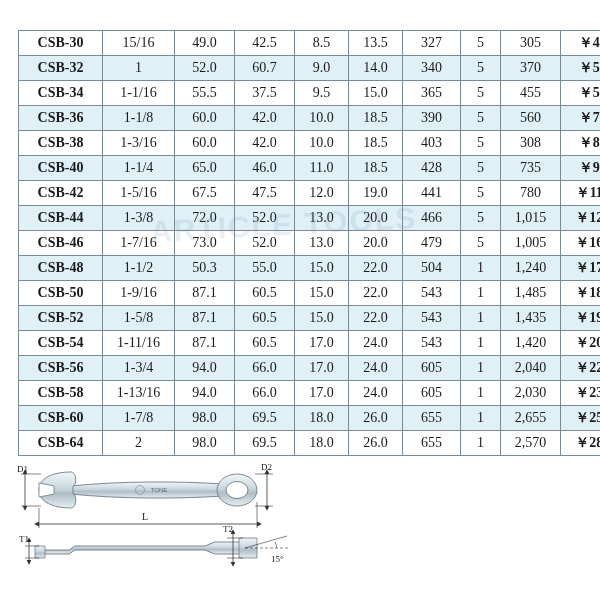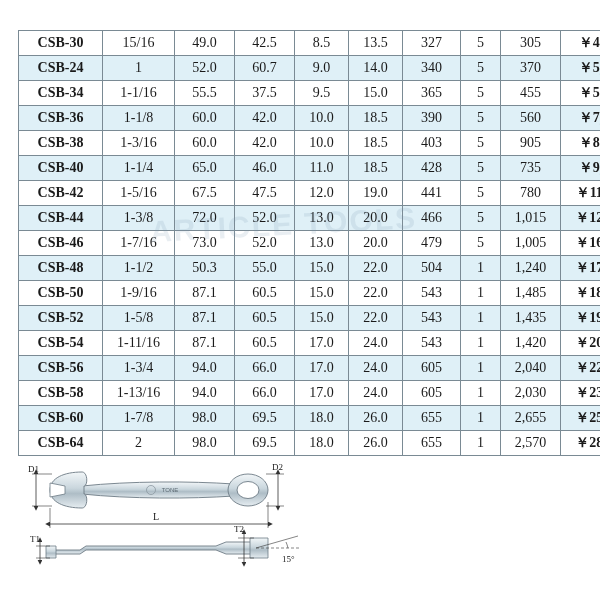--- a/index.html
+++ b/index.html
@@ -89,21 +89,21 @@
     color: rgba(120,150,175,0.16);
     letter-spacing: 2px;
     transform: rotate(-3deg);
     pointer-events: none;
     white-space: nowrap;
   }
 
   
   .diagram {
     position: absolute;
-    left: 20px;
+    left: 9px;
     top: 450px;
     width: 300px;
     height: 140px;
   }
   .diagram svg { display: block; }
 </style>
 </head>
 <body>
 
 <div class="page">
@@ -129,21 +129,21 @@
           <td>49.0</td>
           <td>42.5</td>
           <td>8.5</td>
           <td>13.5</td>
           <td>327</td>
           <td>5</td>
           <td class="weight">305</td>
           <td class="price">￥4,270</td>
         </tr>
         <tr class="even">
-          <td class="model">CSB-24</td>
+          <td class="model">CSB-32</td>
           <td>1</td>
           <td>52.0</td>
           <td>60.7</td>
           <td>9.0</td>
           <td>14.0</td>
           <td>340</td>
           <td>5</td>
           <td class="weight">370</td>
           <td class="price">￥5,200</td>
         </tr>
@@ -173,21 +173,21 @@
         </tr>
         <tr class="odd">
           <td class="model">CSB-38</td>
           <td>1-3/16</td>
           <td>60.0</td>
           <td>42.0</td>
           <td>10.0</td>
           <td>18.5</td>
           <td>403</td>
           <td>5</td>
-          <td class="weight">905</td>
+          <td class="weight">308</td>
           <td class="price">￥8,570</td>
         </tr>
         <tr class="even">
           <td class="model">CSB-40</td>
           <td>1-1/4</td>
           <td>65.0</td>
           <td>46.0</td>
           <td>11.0</td>
           <td>18.5</td>
           <td>428</td>

